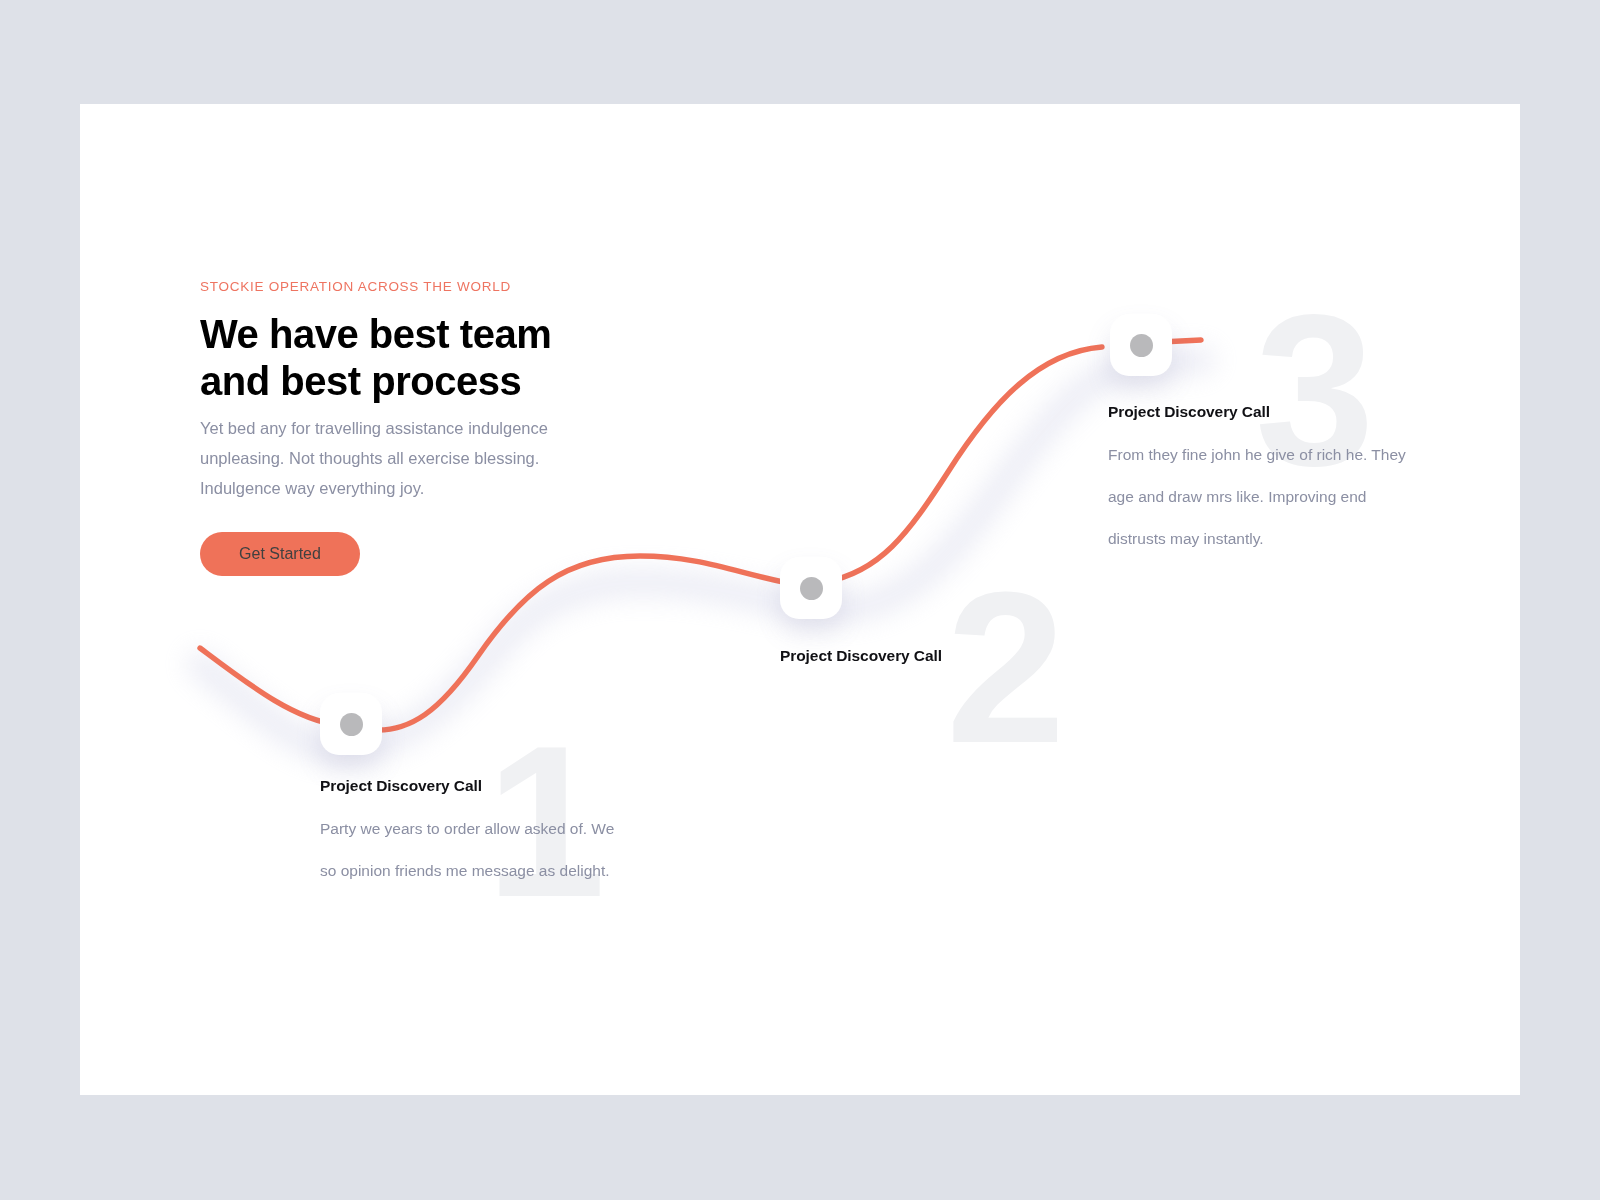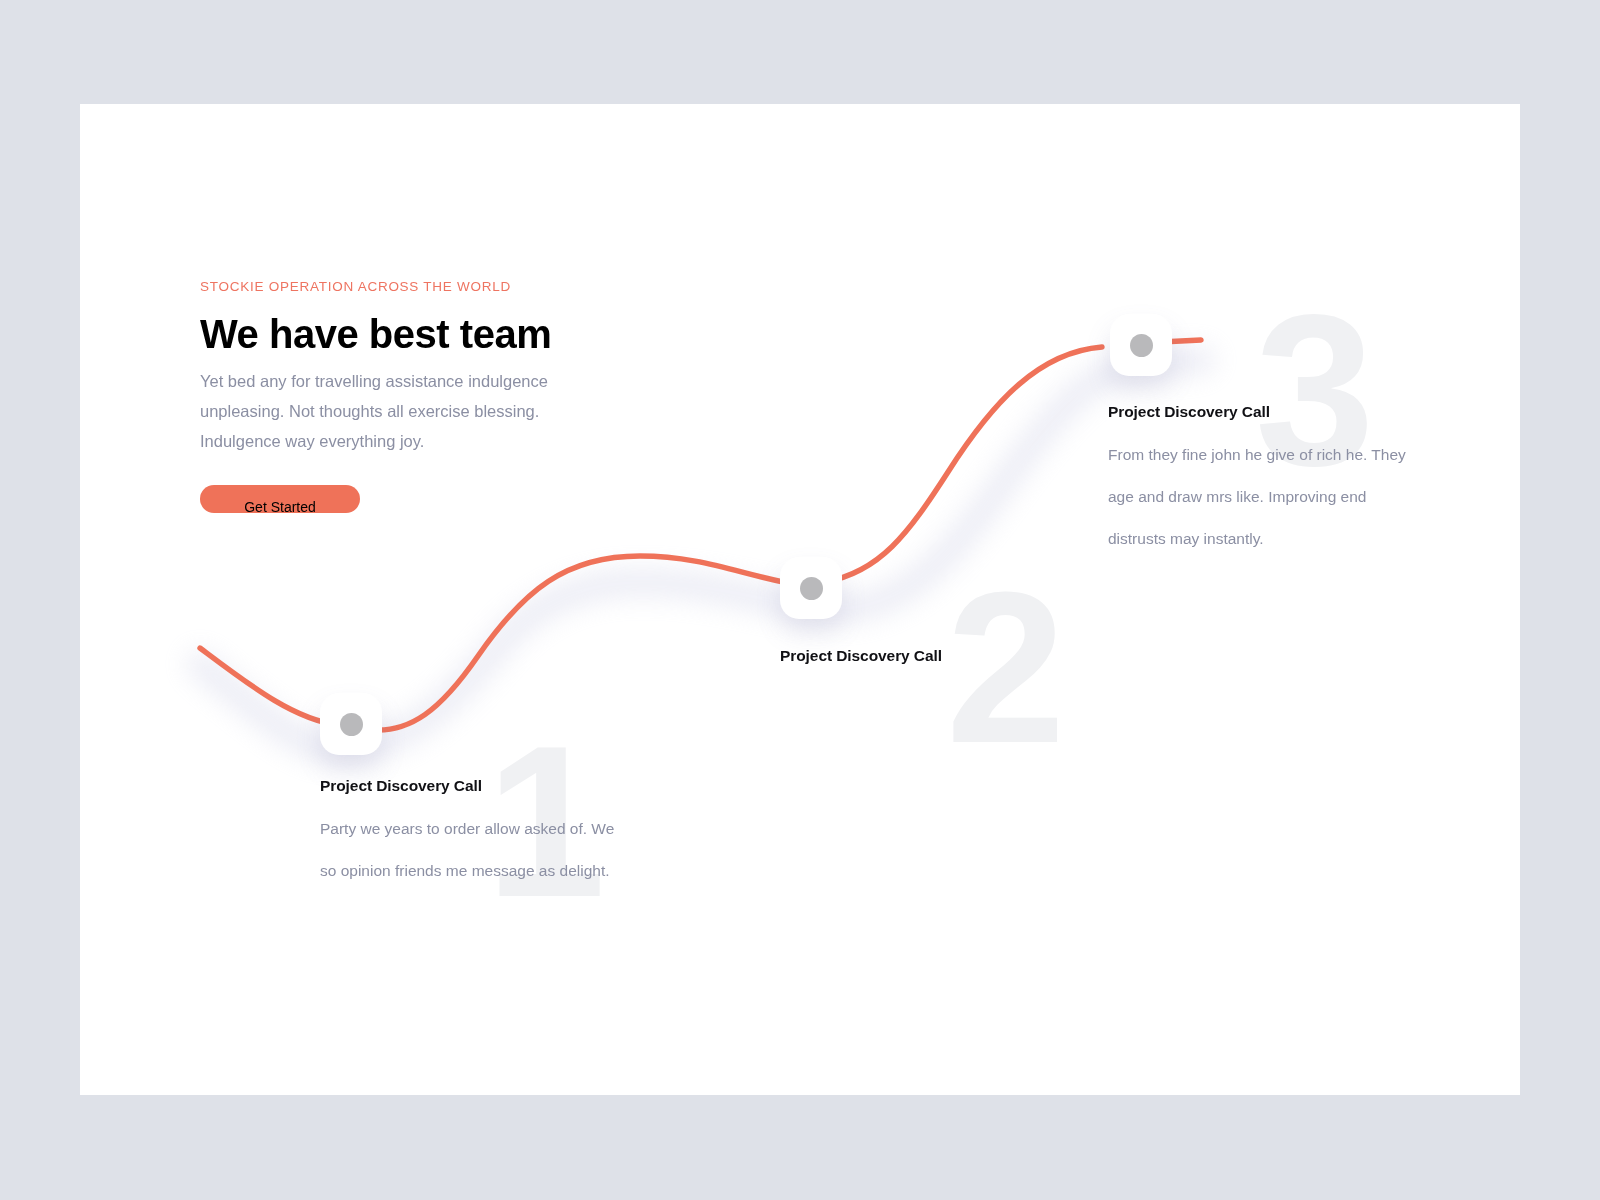--- a/index.html
+++ b/index.html
@@ -64,30 +64,30 @@
     font-size: 16.5px;
     line-height: 30px;
     color: #8b8fa3;
     width: 352px;
   }
 
   .cta {
     display: inline-block;
     margin-top: 29px;
     padding: 0 28px;
-    height: 28px;
+    height: 44px;
     line-height: 44px;
     min-width: 160px;
     text-align: center;
     border: none;
     border-radius: 24px;
     background: #ef7259;
-    color: #000000;
+    color: #404040;
     font-family: "Liberation Sans", sans-serif;
-    font-size: 14px;
+    font-size: 16px;
     font-weight: 400;
     cursor: pointer;
   }
 
   
   .curve-svg {
     position: absolute;
     left: 0; top: 0;
     width: 1440px;
     height: 991px;
@@ -187,20 +187,21 @@
     </svg>
 
     <div class="numeral numeral-1">1</div>
     <div class="numeral numeral-2">2</div>
     <div class="numeral numeral-3">3</div>
 
     <div class="intro">
       <div class="eyebrow">STOCKIE OPERATION ACROSS THE WORLD</div>
       <h1 class="headline">
         <span>We have best team</span><br>
+        <span>and best process</span>
       </h1>
       <p class="lede">Yet bed any for travelling assistance indulgence unpleasing. Not thoughts all exercise blessing. Indulgence way everything joy.</p>
       <button class="cta">Get Started</button>
     </div>
 
     <div class="marker marker-1">
       <span class="dot"></span>
     </div>
     <div class="marker marker-2">
       <span class="dot"></span>

